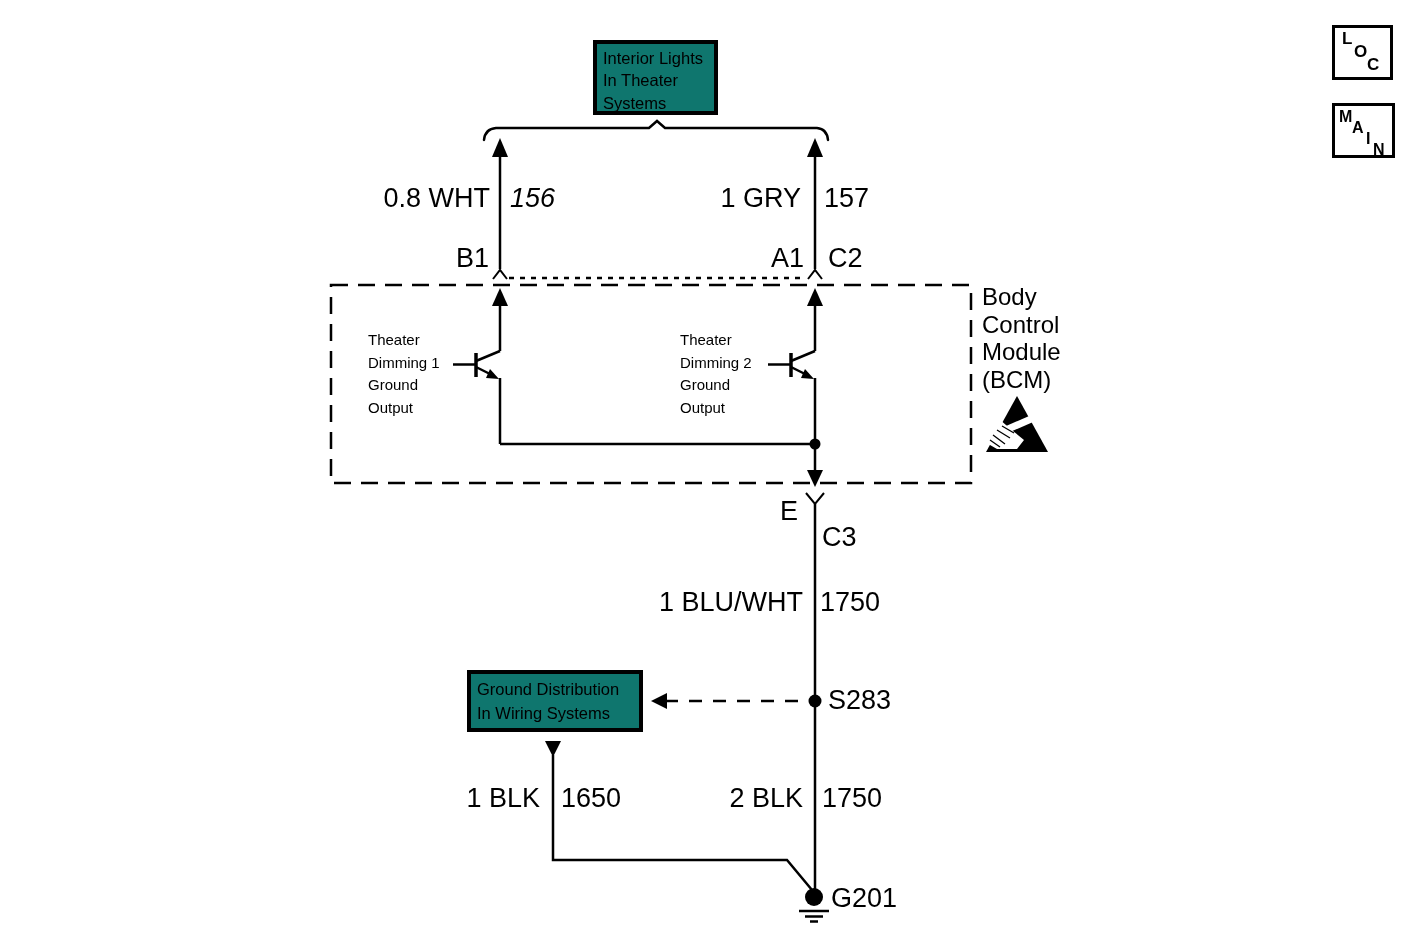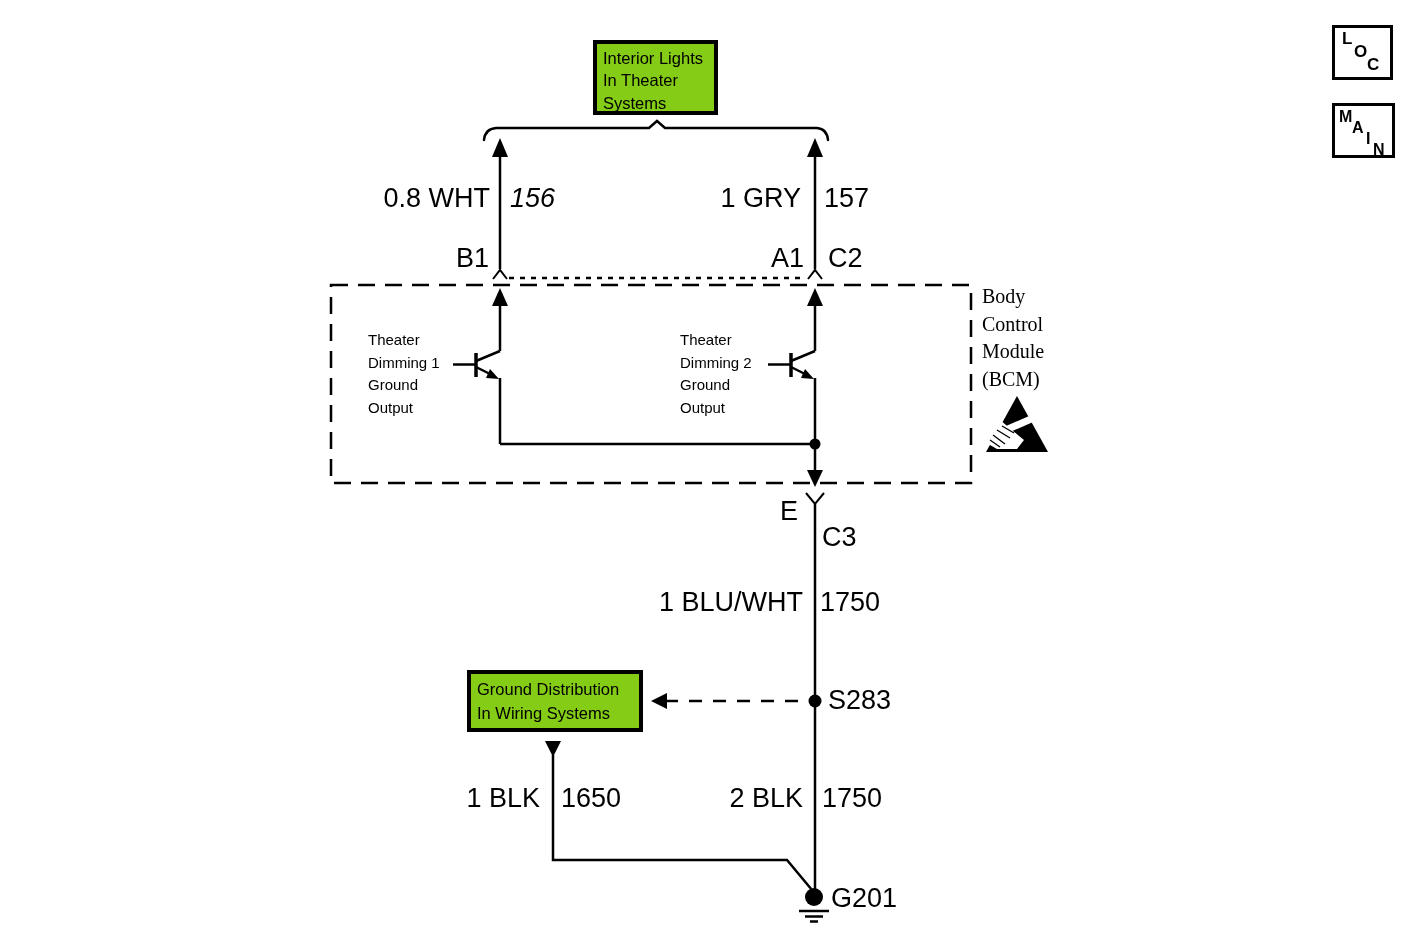--- a/index.html
+++ b/index.html
@@ -8,22 +8,22 @@
     font-family:"Liberation Sans",sans-serif;color:#000;overflow:hidden;
   }
   .stage svg{position:absolute;left:0;top:0;}
   .ln{stroke:#000;stroke-width:2.5;fill:none;}
   .thin{stroke-width:2;}
   .thick{stroke-width:3.5;}
   .fillb{fill:#000;stroke:none;}
   .lbl{position:absolute;font-size:27px;line-height:27px;white-space:nowrap;}
   .r{text-align:right;}
   .tblock{position:absolute;font-size:15px;line-height:22.7px;white-space:nowrap;}
-  .bcmblock{position:absolute;font-size:20px;line-height:27.5px;white-space:nowrap;font-family:Liberation Serif, serif;}
-  .refbox{position:absolute;border:4px solid #000;background:#84cc16;box-sizing:border-box;
+  .bcmblock{position:absolute;font-size:24px;line-height:27.5px;white-space:nowrap;}
+  .refbox{position:absolute;border:4px solid #000;background:#0f766e;box-sizing:border-box;
           font-size:16.5px;line-height:22.3px;white-space:nowrap;}
   .refbox .pad{padding:3px 6px 0 6px;}
   .navbox{position:absolute;border:3.5px solid #000;background:#fff;box-sizing:border-box;
           font-weight:bold;font-size:17px;}
   .navbox span{position:absolute;line-height:1;}
 </style>
 </head>
 <body>
 
 <div class="stage">

